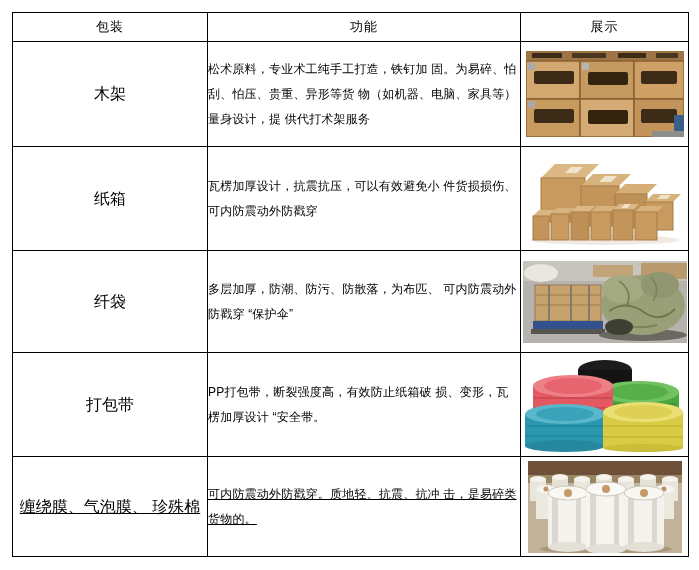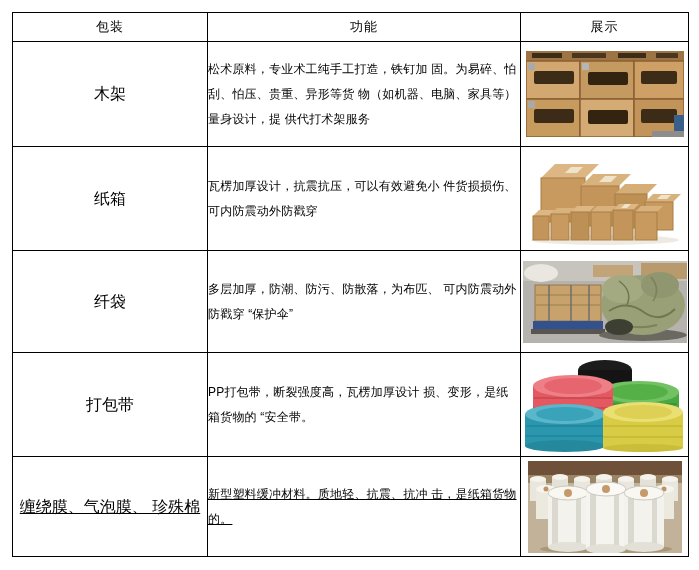--- a/index.html
+++ b/index.html
@@ -139,21 +139,21 @@
           <path d="M128 16 Q138 28 130 40" stroke="#7b8258" stroke-width="1.5" fill="none"></path>
           <path d="M92 60 Q110 70 134 64" stroke="#7b8258" stroke-width="2" fill="none"></path>
           <ellipse cx="96" cy="66" rx="14" ry="8" fill="#3d3f33"></ellipse>
         </svg>
       </span>
     </td>
   </tr>
 
   <tr class="r4">
     <td class="pack">打包带</td>
-    <td class="func">PP打包带，断裂强度高，瓦楞加厚设计 损、变形，是纸箱货物的 “安全带。</td>
+    <td class="func">PP打包带，断裂强度高，有效防止纸箱破 损、变形，瓦楞加厚设计 “安全带。</td>
     <td class="disp">
       <span class="photo">
         <svg width="160" height="94" viewBox="0 0 160 94">
           <rect x="0" y="0" width="160" height="94" fill="#ffffff"></rect>
           <ellipse cx="80" cy="12" rx="27" ry="10" fill="#1c1c1c"></ellipse>
           <rect x="53" y="12" width="54" height="14" fill="#141414"></rect>
           <rect x="74" y="34" width="80" height="36" fill="#49a840"></rect>
           <ellipse cx="114" cy="70" rx="40" ry="9" fill="#3f9637"></ellipse>
           <ellipse cx="114" cy="34" rx="40" ry="11" fill="#72c163"></ellipse>
           <ellipse cx="114" cy="34" rx="29" ry="8" fill="#55b047"></ellipse>
@@ -177,21 +177,21 @@
           <ellipse cx="118" cy="54" rx="29" ry="7" fill="#ddd054"></ellipse>
           <line x1="79" y1="68" x2="157" y2="68" stroke="#c4b734" stroke-width="1.5"></line>
           <line x1="78" y1="79" x2="158" y2="79" stroke="#c4b734" stroke-width="1.5"></line>
         </svg>
       </span>
     </td>
   </tr>
 
   <tr class="r5">
     <td class="pack">缠绕膜、气泡膜、 珍殊棉</td>
-    <td class="func">新型塑料缓冲材料。质地轻、抗震、抗冲 击，是纸箱货物的。</td>
+    <td class="func">可内防震动外防戳穿。质地轻、抗震、抗冲 击，是易碎类货物的。</td>
     <td class="disp">
       <span class="photo">
         <svg width="154" height="92" viewBox="0 0 154 92">
           <rect x="0" y="0" width="154" height="92" fill="#c3b29a"></rect>
           <rect x="0" y="0" width="154" height="16" fill="#6e5138"></rect>
           <rect x="0" y="14" width="154" height="8" fill="#9a8565"></rect>
           <g>
             <rect x="2" y="18" width="16" height="22" fill="#e9e7dd"></rect>
                 <ellipse cx="10" cy="18" rx="8" ry="3" fill="#f4f2ea"></ellipse>
             <rect x="24" y="16" width="16" height="24" fill="#e4e2d6"></rect>

